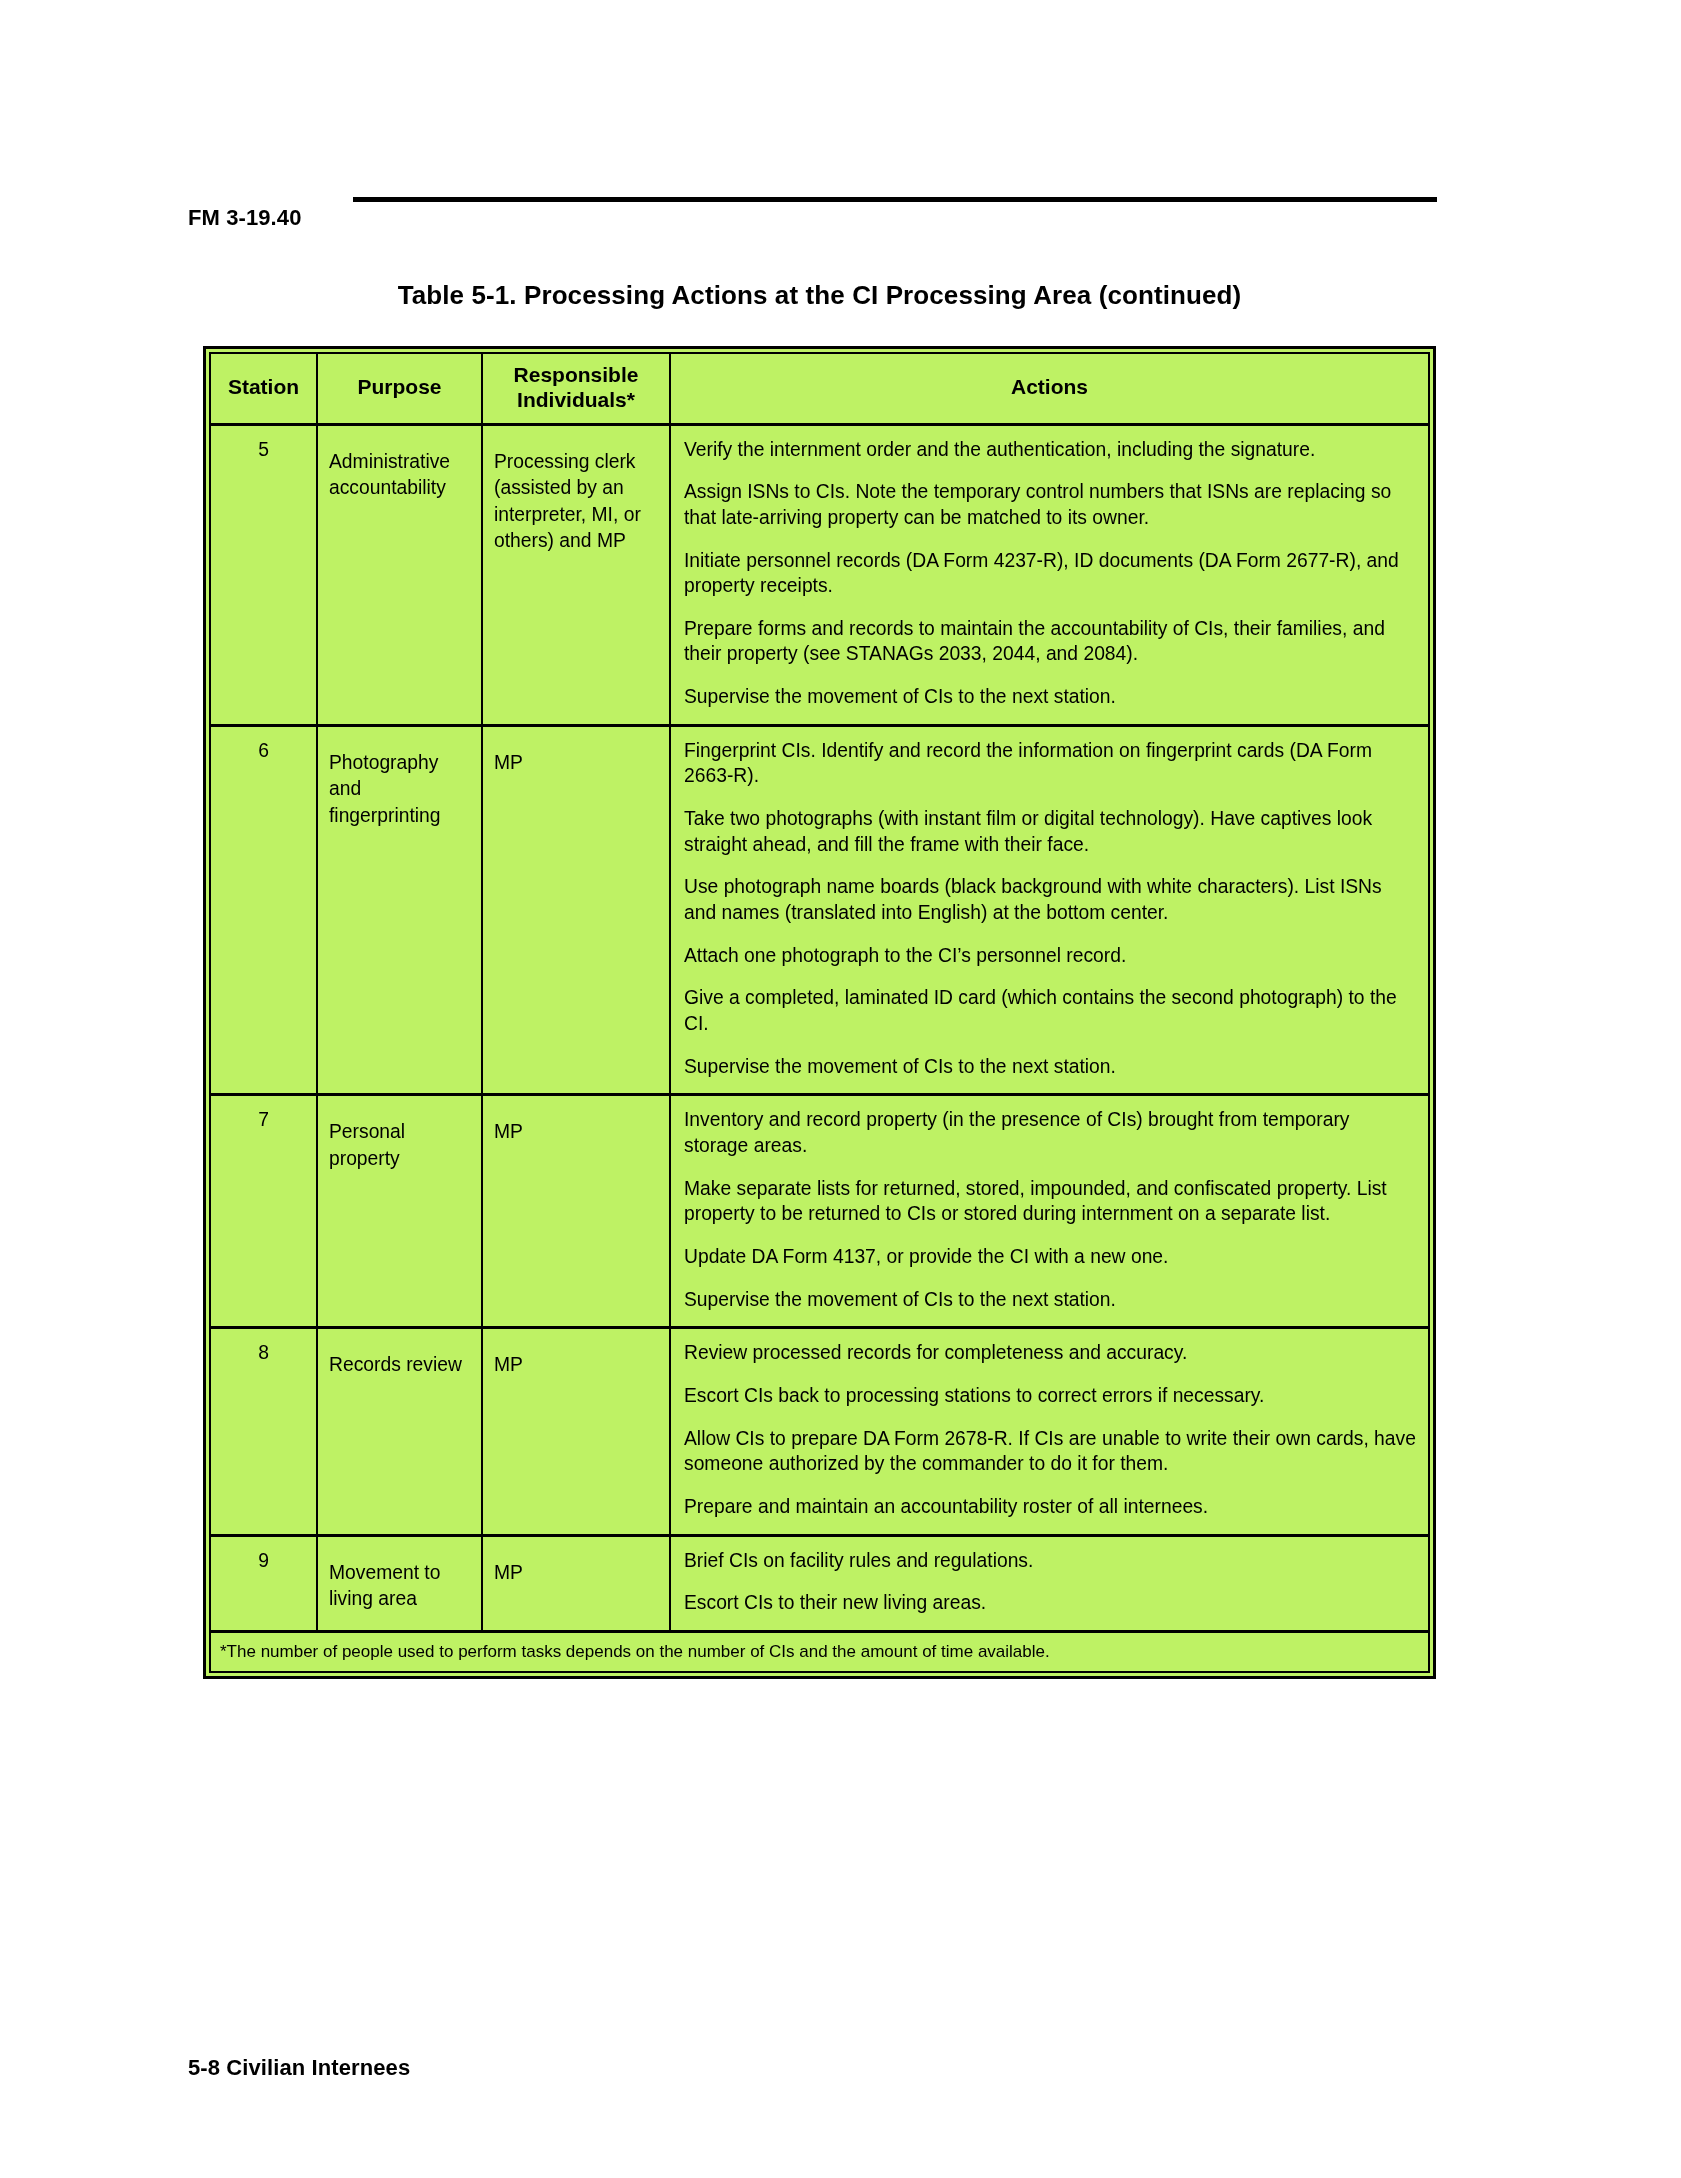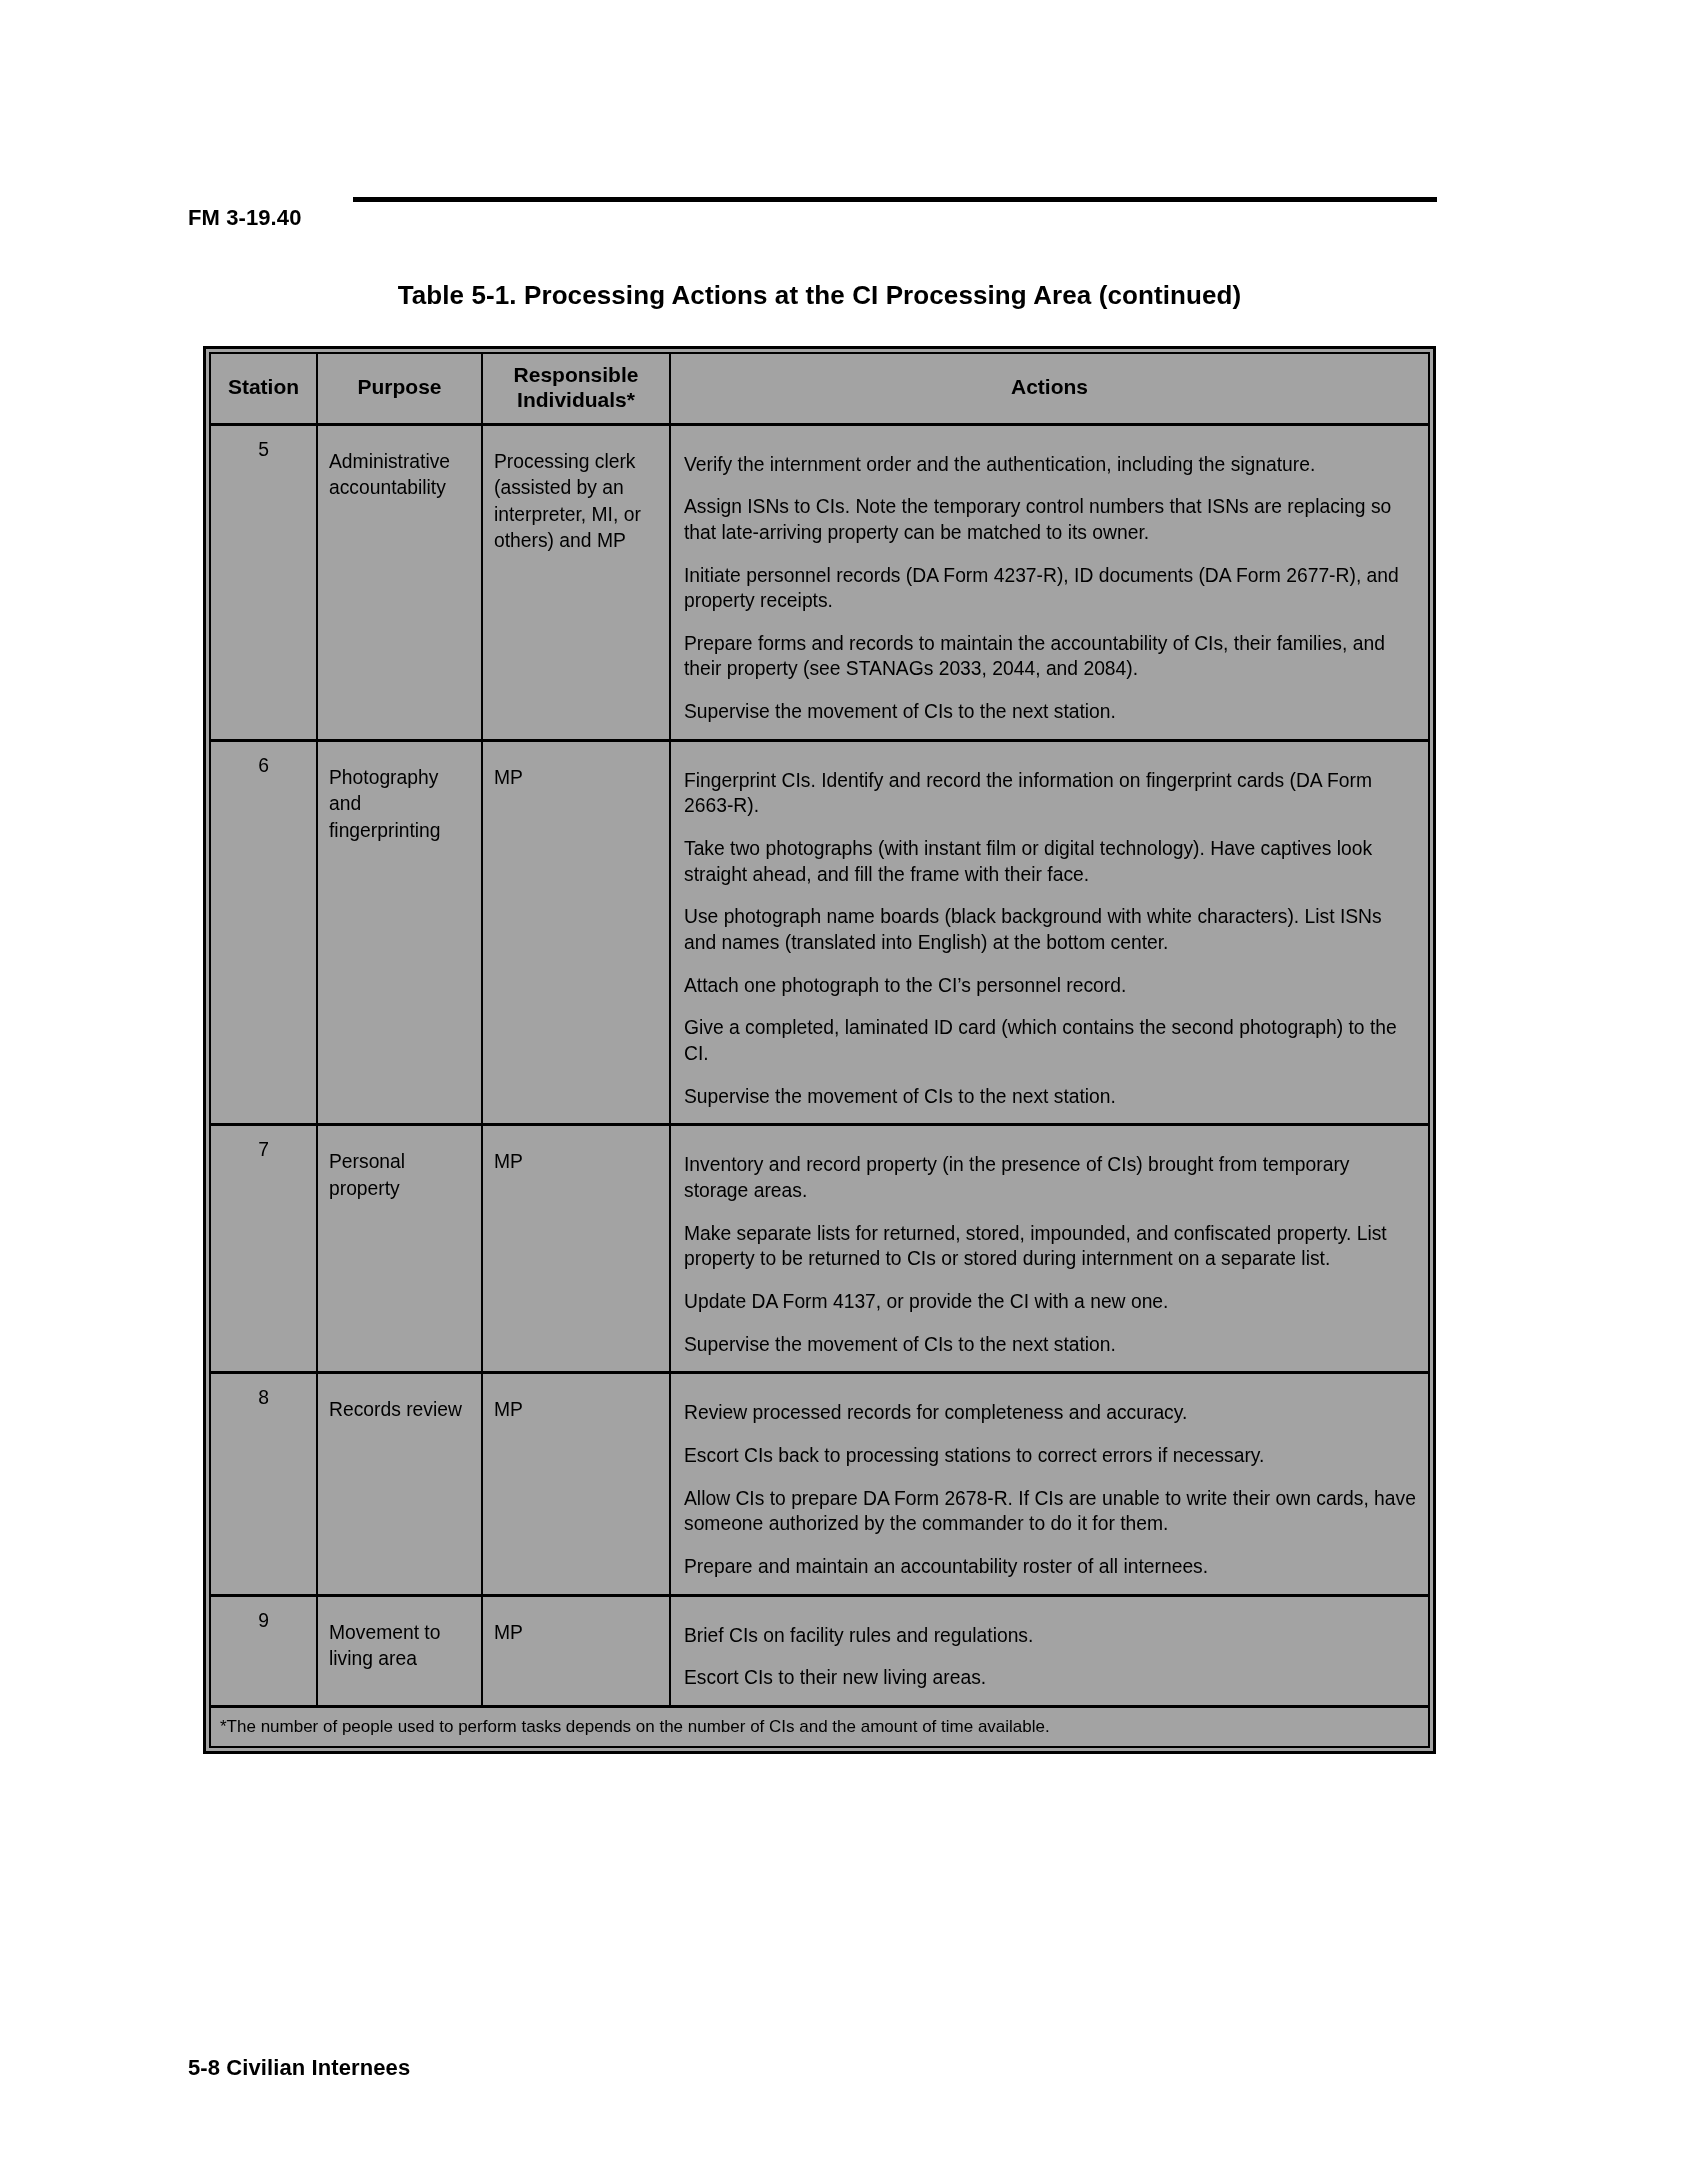--- a/index.html
+++ b/index.html
@@ -63,21 +63,21 @@
 
   
   .table-wrap {
     position: absolute;
     top: 346px;
     left: 203px;
     width: 1233px;
     border: 3px solid #000;
     padding: 3px;
     box-sizing: border-box;
-    background: #a3a3a3;
+    background: #bef264;
   }
   table.proc {
     width: 100%;
     border-collapse: collapse;
     table-layout: fixed;
     font-size: 19.3px;
   }
   table.proc col.c-station { width: 107px; }
   table.proc col.c-purpose { width: 165px; }
   table.proc col.c-resp    { width: 188px; }
@@ -121,21 +121,21 @@
   }
   tr.station td.purpose,
   tr.station td.resp {
     padding: 23px 9px 10px 11px;
     line-height: 1.38;
   }
   tr.station td.actions {
     padding: 10px 12px 10px 13px;
   }
   tr.station td.actions p {
-    margin: 16px 0 17px 0;
+    margin: 1px 0 17px 0;
     line-height: 1.33;
   }
   tr.station td.actions p:last-child {
     margin-bottom: 4px;
   }
 
   
   tr.footnote td {
     border-top: 3px solid #000;
     padding: 8px 6px 8px 9px;

